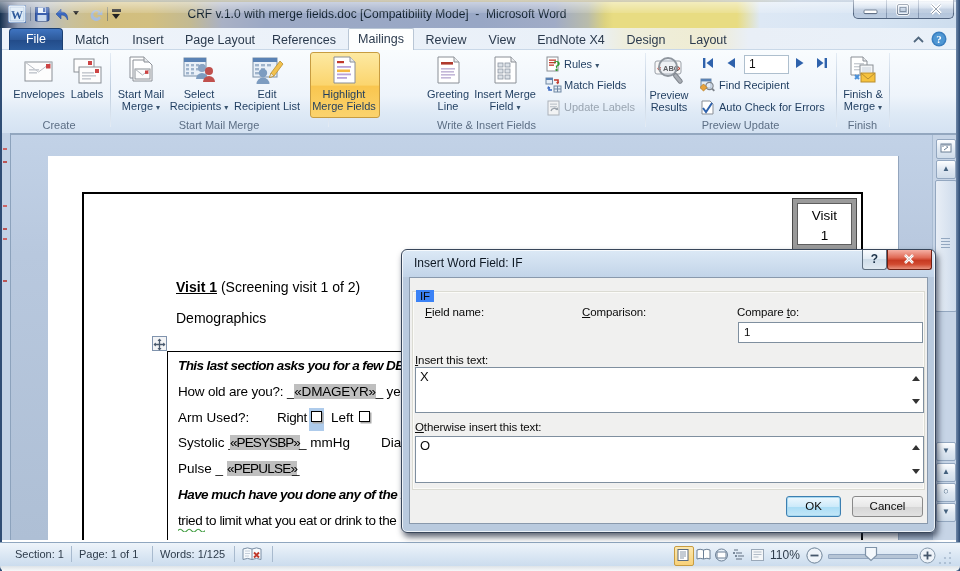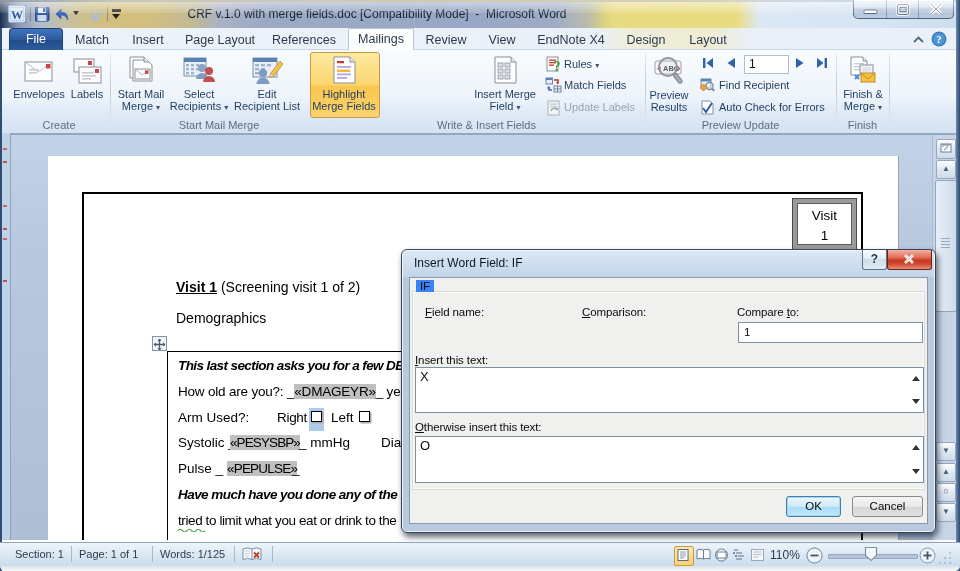--- a/index.html
+++ b/index.html
@@ -235,20 +235,32 @@
       <rect x="8" y="6" width="7" height="2.2" fill="#c0392b"></rect>
       <rect x="8" y="11" width="14" height="1.8" fill="#b8a3d9"></rect>
       <rect x="8" y="14.5" width="13" height="2.6" fill="#f4b83f"></rect>
       <rect x="8" y="18.5" width="14" height="1.8" fill="#b8a3d9"></rect>
       <rect x="8" y="22" width="10" height="1.8" fill="#b8a3d9"></rect>
     </svg>
     Highlight<br>Merge Fields
   </div>
 
 
+  <div class="bigbtn" style="left:426px;width:44px">
+    <svg class="bicon" width="30" height="32" viewBox="0 0 30 32">
+      <path d="M5 2 h16 l5 5 v21 h-21 z" fill="#fff" stroke="#8a8f96"></path>
+      <path d="M21 2 v5 h5" fill="#e8eaec" stroke="#8a8f96"></path>
+      <rect x="8" y="7" width="12" height="2.6" fill="#b03a2e"></rect>
+      <rect x="8" y="13" width="14" height="1.6" fill="#c3b7d8"></rect>
+          <rect x="8" y="16" width="13" height="1.6" fill="#c3b7d8"></rect>
+          <rect x="8" y="19" width="14" height="1.6" fill="#c3b7d8"></rect>
+          <rect x="8" y="22" width="10" height="1.6" fill="#c3b7d8"></rect>
+    </svg>
+    Greeting<br>Line
+  </div>
 
   <div class="bigbtn" style="left:472px;width:66px">
     <svg class="bicon" width="30" height="32" viewBox="0 0 30 32">
       <path d="M5 2 h16 l5 5 v21 h-21 z" fill="#fff" stroke="#8a8f96"></path>
       <path d="M21 2 v5 h5" fill="#e8eaec" stroke="#8a8f96"></path>
       <g fill="#dde2e8" stroke="#8a93a0" stroke-width="0.8">
         <rect x="8" y="8" width="5" height="4"></rect>
             <rect x="15" y="8" width="5" height="4"></rect>
         <rect x="8" y="14" width="5" height="4"></rect>
             <rect x="15" y="14" width="5" height="4"></rect>
@@ -511,21 +523,21 @@
   <div class="a" style="left:460px;top:0px;width:23px;height:19px;background:linear-gradient(#fafcfe,#e3ecf4 45%,#cfdde9 50%,#e0eaf2);border:1px solid #5e6f80;border-top:none;border-radius:0 0 3px 3px;text-align:center;font-size:12px;font-weight:bold;color:#1d3349;line-height:18px">?</div>
   <div class="a" style="left:485px;top:0px;width:43px;height:19px;background:linear-gradient(#f5b0a4 0%,#e06a55 40%,#c73a22 55%,#d14a30 75%,#e8927e 100%);border:1px solid #6e1f12;border-top:none;border-radius:0 0 3px 3px">
     <svg width="43" height="19">
           <path d="M17 5 L25 13 M25 5 L17 13" stroke="#fff" stroke-width="2.6"></path>
           <path d="M17 5 L25 13 M25 5 L17 13" stroke="#40100a" stroke-width="0.5" opacity="0.4"></path>
         </svg>
   </div>
   <div class="a" id="dlgbody">
 
     <div class="groupbox" style="left:2px;top:13px;width:511px;height:197px"></div>
-    <div class="dl" style="left:6px;top:2px;background:#3b82f6;padding:0 4px">IF</div>
+    <div class="dl" style="left:6px;top:12px;background:#3b82f6;padding:0 4px">IF</div>
     <div class="dl" style="left:15px;top:28px"><u>F</u>ield name:</div>
     <div class="dl" style="left:172px;top:28px"><u>C</u>omparison:</div>
     <div class="dl" style="left:327px;top:28px">Compare <u>t</u>o:</div>
     <div class="inp" style="left:328px;top:44px;width:183px;height:19px">
       <div class="dl" style="left:5px;top:3px">1</div>
     </div>
     <div class="dl" style="left:5px;top:76px"><u>I</u>nsert this text:</div>
     <div class="inp" style="left:5px;top:89px;width:507px;height:44px">
       <div class="dl" style="left:4px;top:1px;font-size:13px">X</div>
       <div class="sarr" style="top:4px;border-bottom:5px solid #333"></div>

